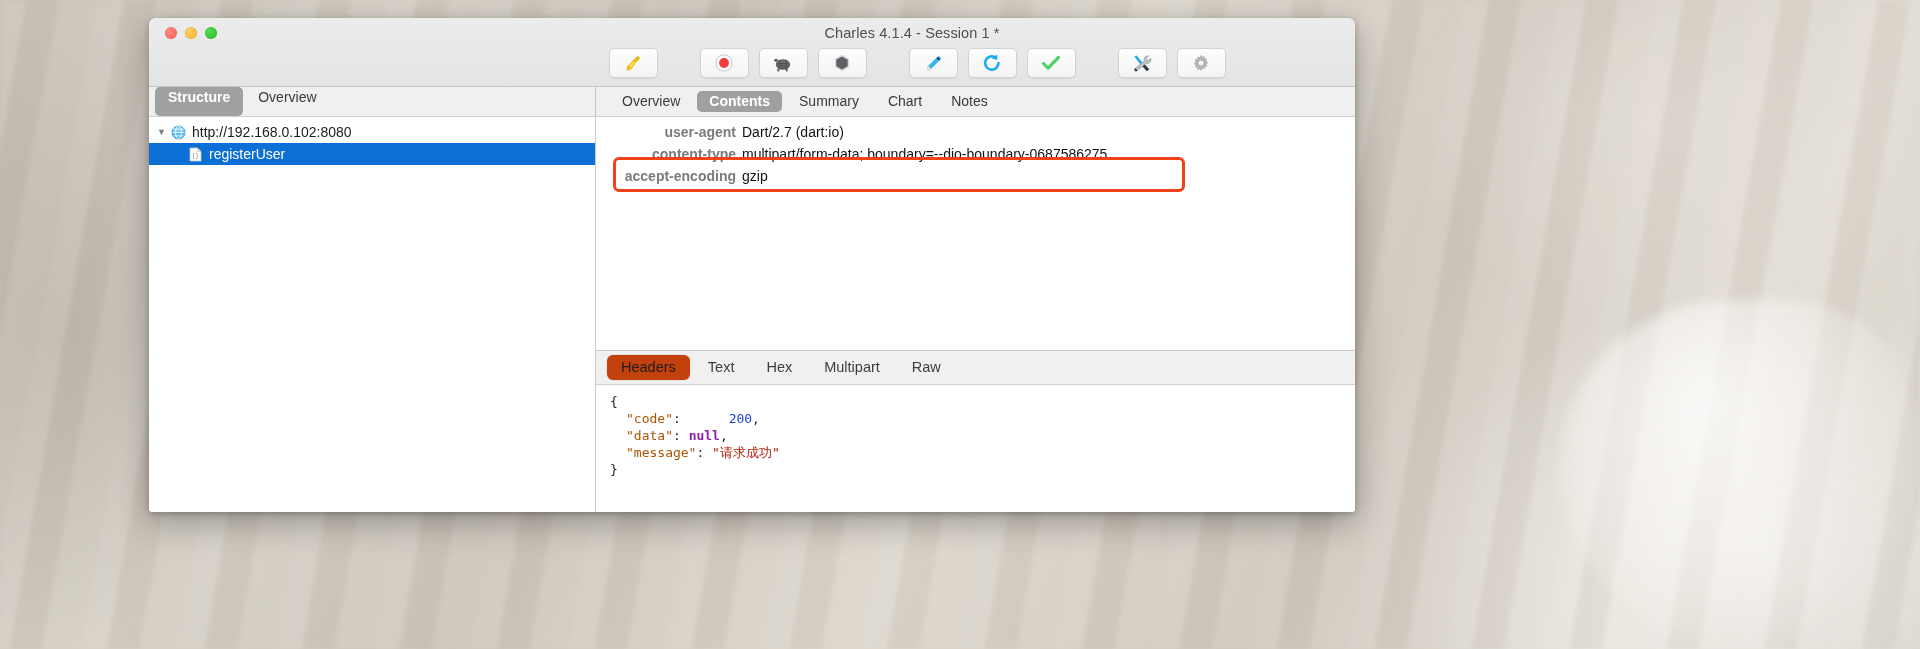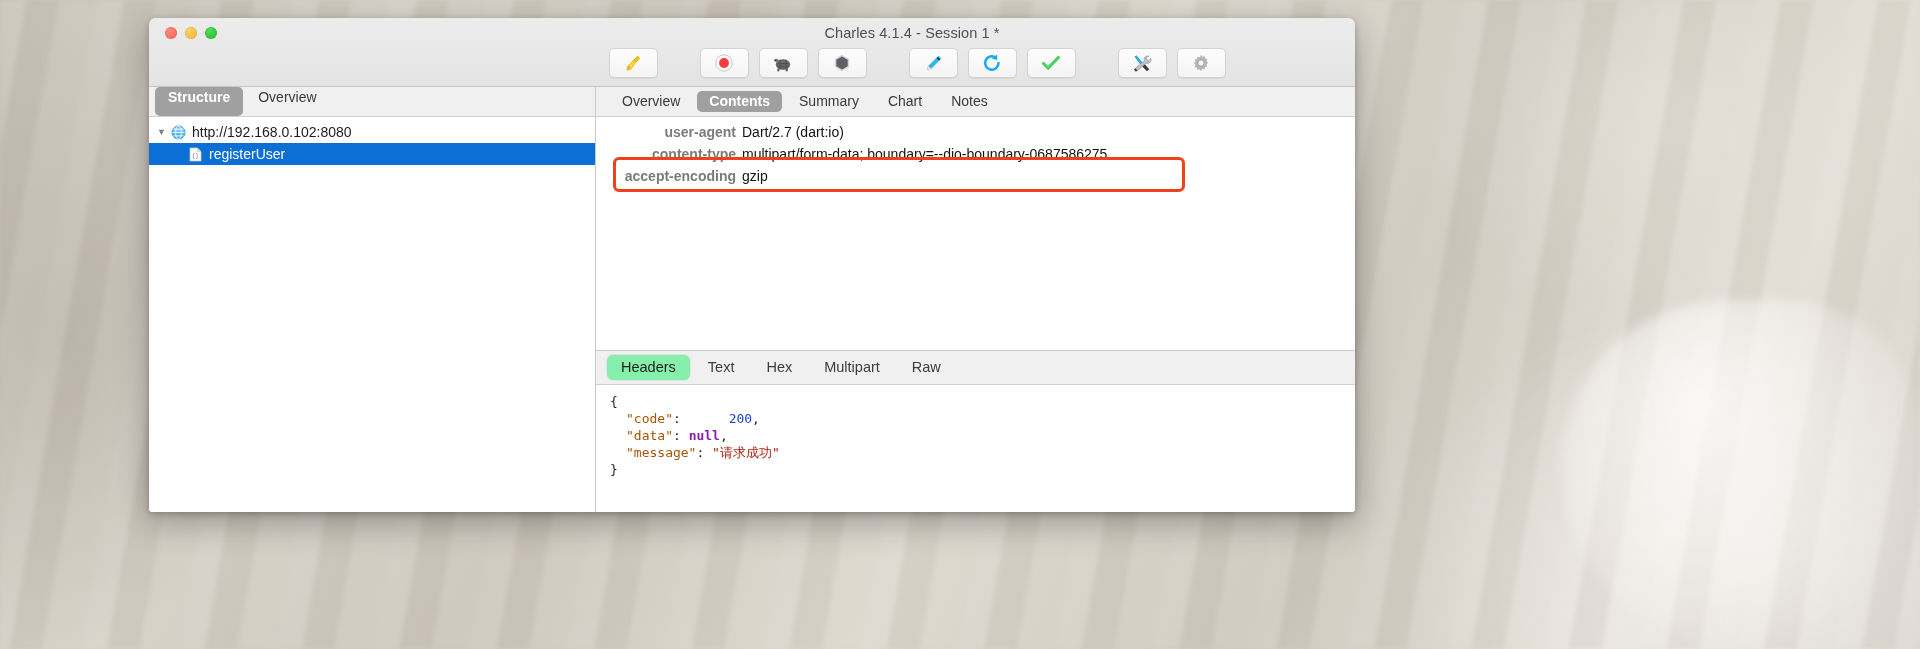--- a/index.html
+++ b/index.html
@@ -266,21 +266,21 @@
     gap: 4px;
   }
   .body-tab {
     font-size: 14.5px;
     color: #3d3d3d;
     padding: 4px 14px 5px;
     border-radius: 6px;
     cursor: default;
   }
   .body-tab.active {
-    background: #86efac;
+    background: #c2410c;
     color: #1d1d1d;
     box-shadow: 0 0 0 1px rgba(0,0,0,0.05);
   }
 
   .json-area {
     flex: 1;
     background: #fff;
     padding: 8px 0 0 14px;
     font-family: "DejaVu Sans Mono", monospace;
     font-size: 13px;

